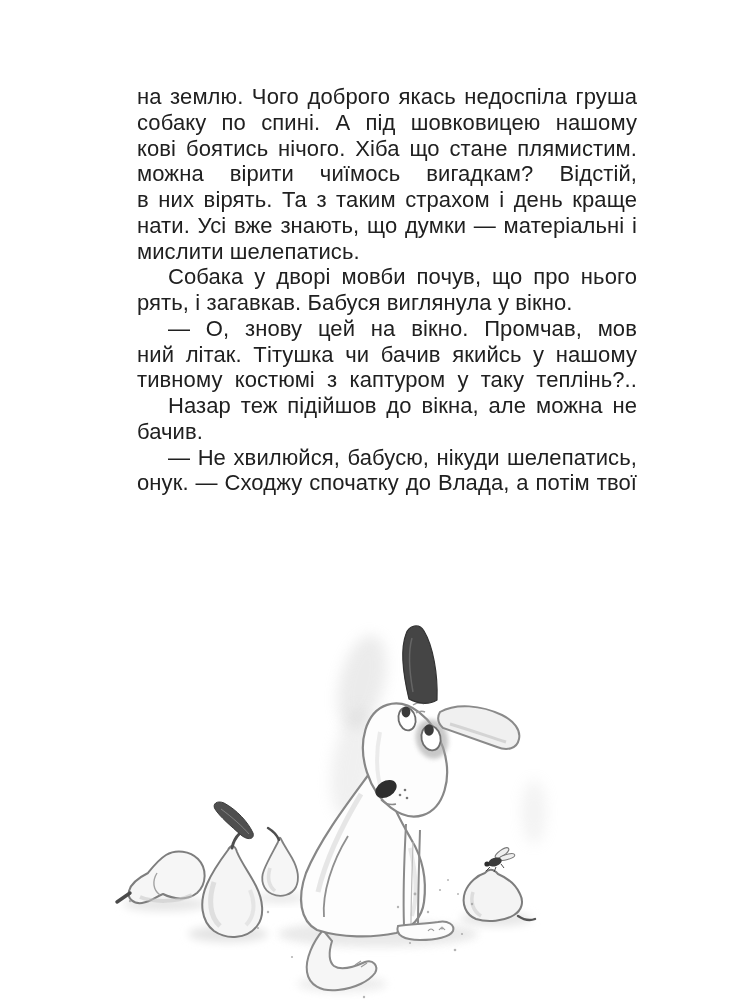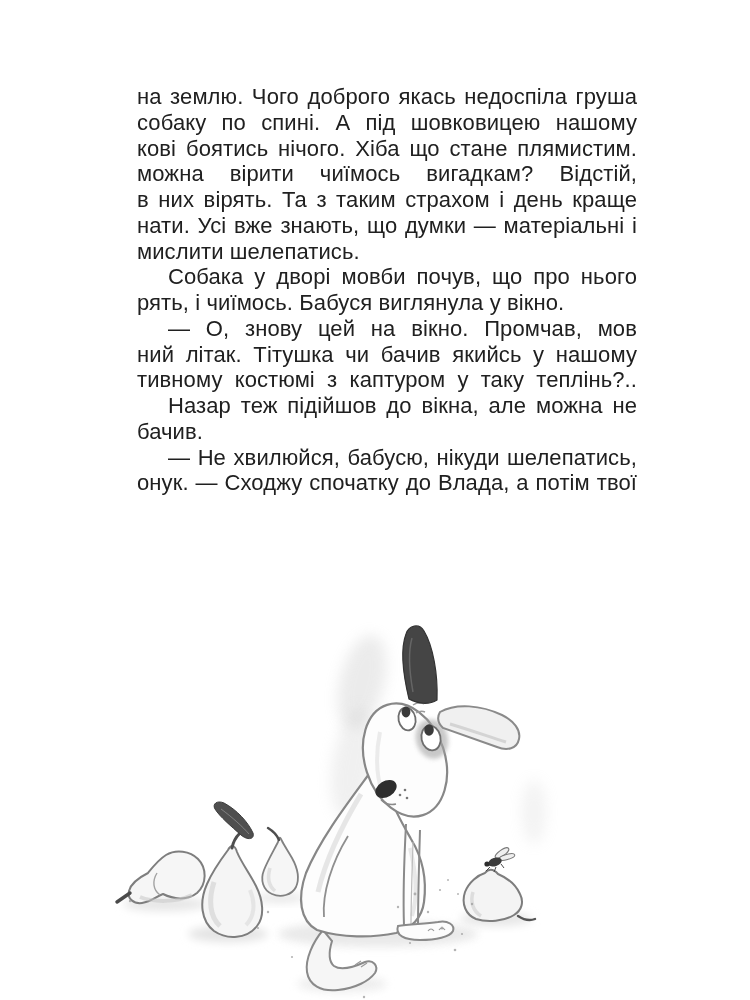--- a/index.html
+++ b/index.html
@@ -31,21 +31,21 @@
 
   <div class="textblock" id="textblock">
     <div class="line">на землю. Чого доброго якась недоспіла груша хрясне</div>
     <div class="line">собаку по спині. А під шовковицею нашому Мікрончи-</div>
     <div class="line">кові боятись нічого. Хіба що стане плямистим. Ну як</div>
     <div class="line">можна вірити чиїмось вигадкам? Відстій, бабусю, твої</div>
     <div class="line">в них вірять. Та з таким страхом і день краще не почи-</div>
     <div class="line">нати. Усі вже знають, що думки — матеріальні і треба</div>
     <div class="line endline">мислити шелепатись.</div>
     <div class="line indent">Собака у дворі мовби почув, що про нього гово-</div>
-    <div class="line endline">рять, і чиїмось. Бабуся виглянула у вікно.</div>
+    <div class="line endline">рять, і загавкав. Бабуся виглянула у вікно.</div>
     <div class="line indent">— О, знову цей на вікно. Промчав, мов реактив-</div>
     <div class="line">ний літак. Тітушка чи бачив якийсь у нашому селі</div>
     <div class="line">тивному костюмі з каптуром у таку теплінь?.. Дивно.</div>
     <div class="line indent">Назар теж підійшов до вікна, але можна не по-</div>
     <div class="line endline">бачив.</div>
     <div class="line indent">— Не хвилюйся, бабусю, нікуди шелепатись, як</div>
     <div class="line">онук. — Сходжу спочатку до Влада, а потім твої вишні</div>
   </div>
 
   <div class="illustration" role="img" aria-label="Pencil drawing: a worried dog sits looking back over its shoulder, one dark ear raised, surrounded by fallen pears; a fly sits on the pear to the right">

